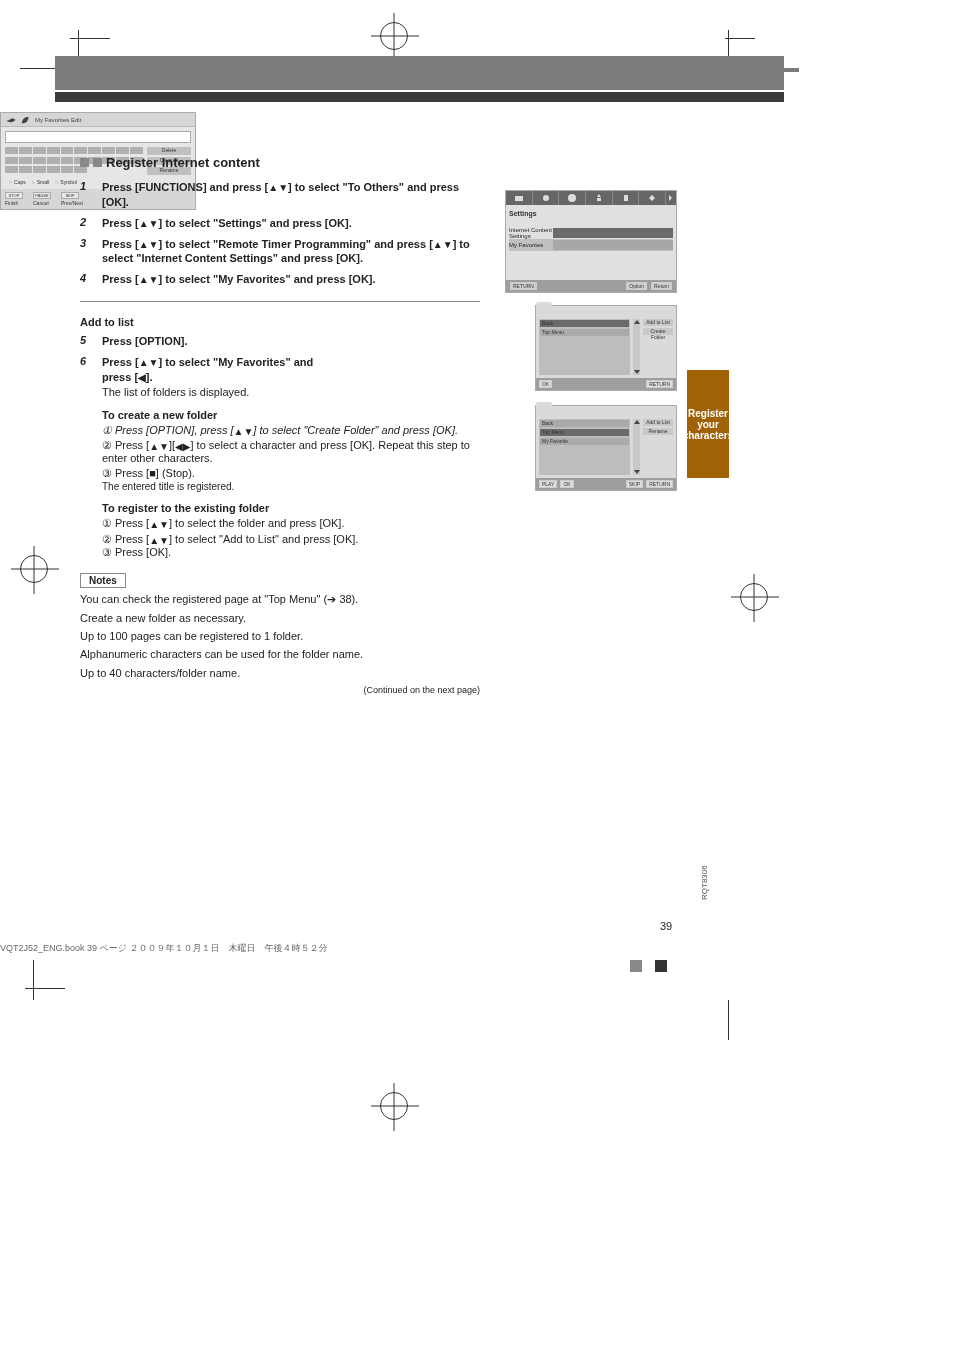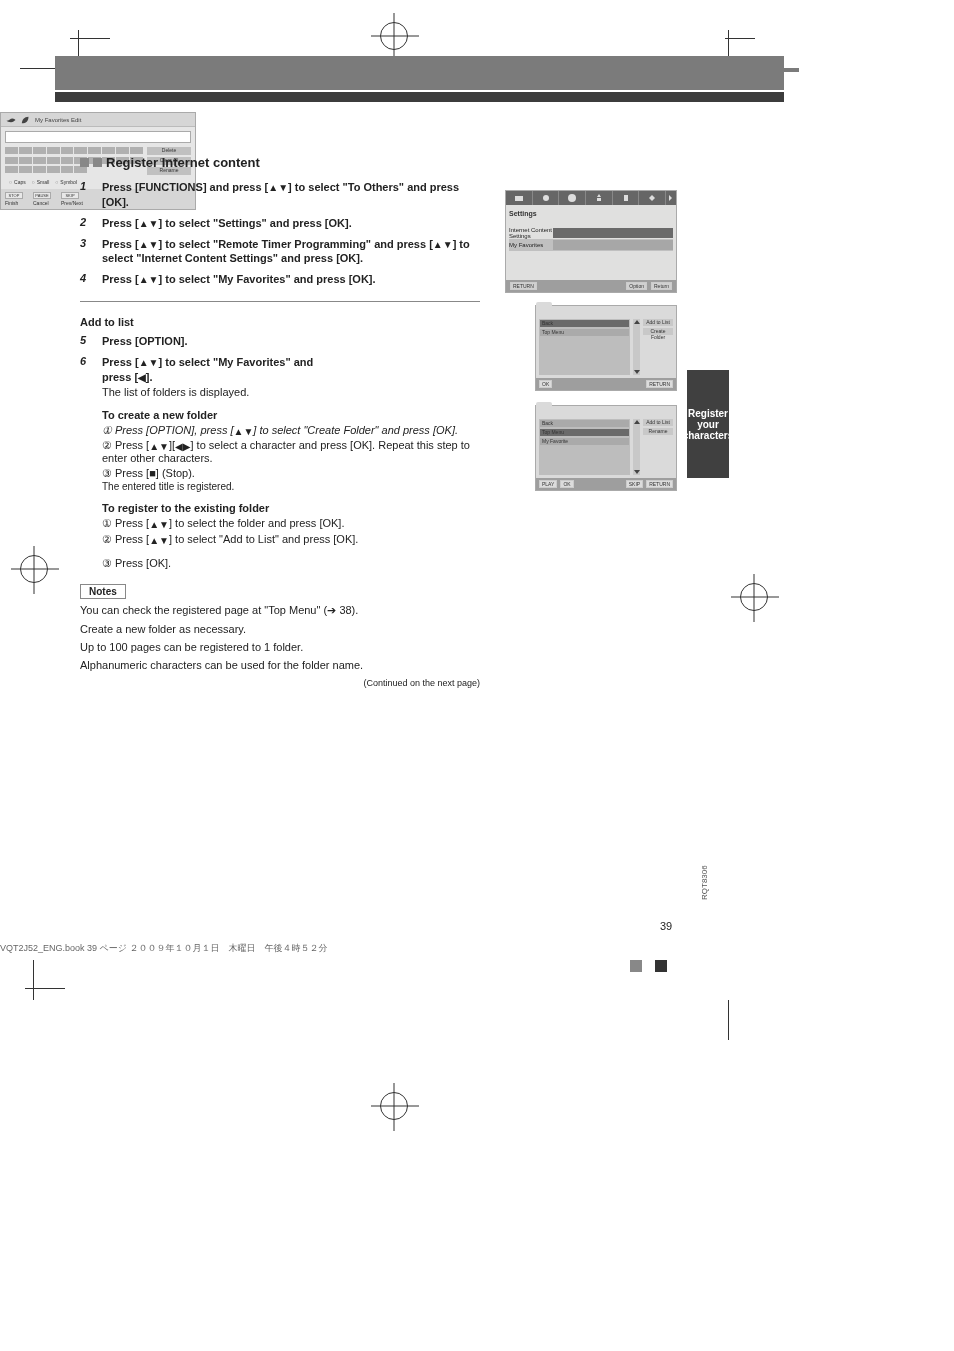--- a/index.html
+++ b/index.html
@@ -41,21 +41,21 @@
   .target::before { content:""; position:absolute; left:50%; top:-10px; width:0; height:48px; border-left:1px solid #333; transform:translateX(-50%); }
   .target::after { content:""; position:absolute; top:50%; left:-10px; height:0; width:48px; border-top:1px solid #333; transform:translateY(-50%); }
   .target-line-h { position:absolute; height:0; border-top:1px solid #333; }
   
   .header-bar-gray { position:absolute; top:56px; left:55px; right:170px; height:34px; background:#7b7b7b; }
   .header-bar-dark { position:absolute; top:92px; left:55px; right:170px; height:10px; background:#3c3c3c; }
   .header-bar-right { position:absolute; top:68px; left:740px; right:155px; height:4px; background:#7b7b7b; }
   
   .side-tab {
     position:absolute; top:370px; left:687px; width:42px; height:108px;
-    background:#404040; color:#fff; font-size:10px; font-weight:bold;
+    background:#a16207; color:#fff; font-size:10px; font-weight:bold;
     writing-mode: horizontal-tb; display:flex; align-items:center; justify-content:center;
     line-height:1.1; text-align:center;
   }
   
   .content {
     position:absolute; top:155px; left:80px; width:400px;
   }
   .section-title { font-weight:bold; font-size:13px; margin-bottom:10px; display:flex; align-items:center; }
   .sq { display:inline-block; width:9px; height:9px; background:#888; margin-right:4px; }
   .step { display:flex; margin-bottom:6px; }
@@ -235,29 +235,30 @@
   </div>
 
   <div style="margin-top:10px; margin-left:22px;">
     <div class="bold">To register to the existing folder</div>
     <div style="margin-top:3px;">
       <span>① Press [</span><span class="arrow-glyph">▲</span><span class="arrow-glyph">▼</span><span>] to select the folder and press [OK].</span>
     </div>
     <div style="margin-top:3px;">
       <span>② Press [</span><span class="arrow-glyph">▲</span><span class="arrow-glyph">▼</span><span>] to select "Add to List" and press [OK].</span>
     </div>
-    <div style="margin-top:11px;">③ Press [OK].</div>
+    <div style="margin-top:0;">③ Press [OK].</div>
   </div>
 
   <div class="note-block" style="margin-top:14px;">
     <div class="bold" style="border:1px solid #888; display:inline-block; padding:1px 8px; font-size:10px;">Notes</div>
     <p>You can check the registered page at "Top Menu" (➔ 38).</p>
     <p>Create a new folder as necessary.</p>
     <p>Up to 100 pages can be registered to 1 folder.</p>
     <p>Alphanumeric characters can be used for the folder name.</p>
+    <p>Up to 40 characters/folder name.</p>
   </div>
 
   <div class="continued">(Continued on the next page)</div>
 </div>
 
 <div class="ui-box settings-ui">
   <div class="settings-tabs">
     <div class="tab">
           <svg viewBox="0 0 10 10">
             <rect x="1" y="3" width="8" height="5"></rect>

